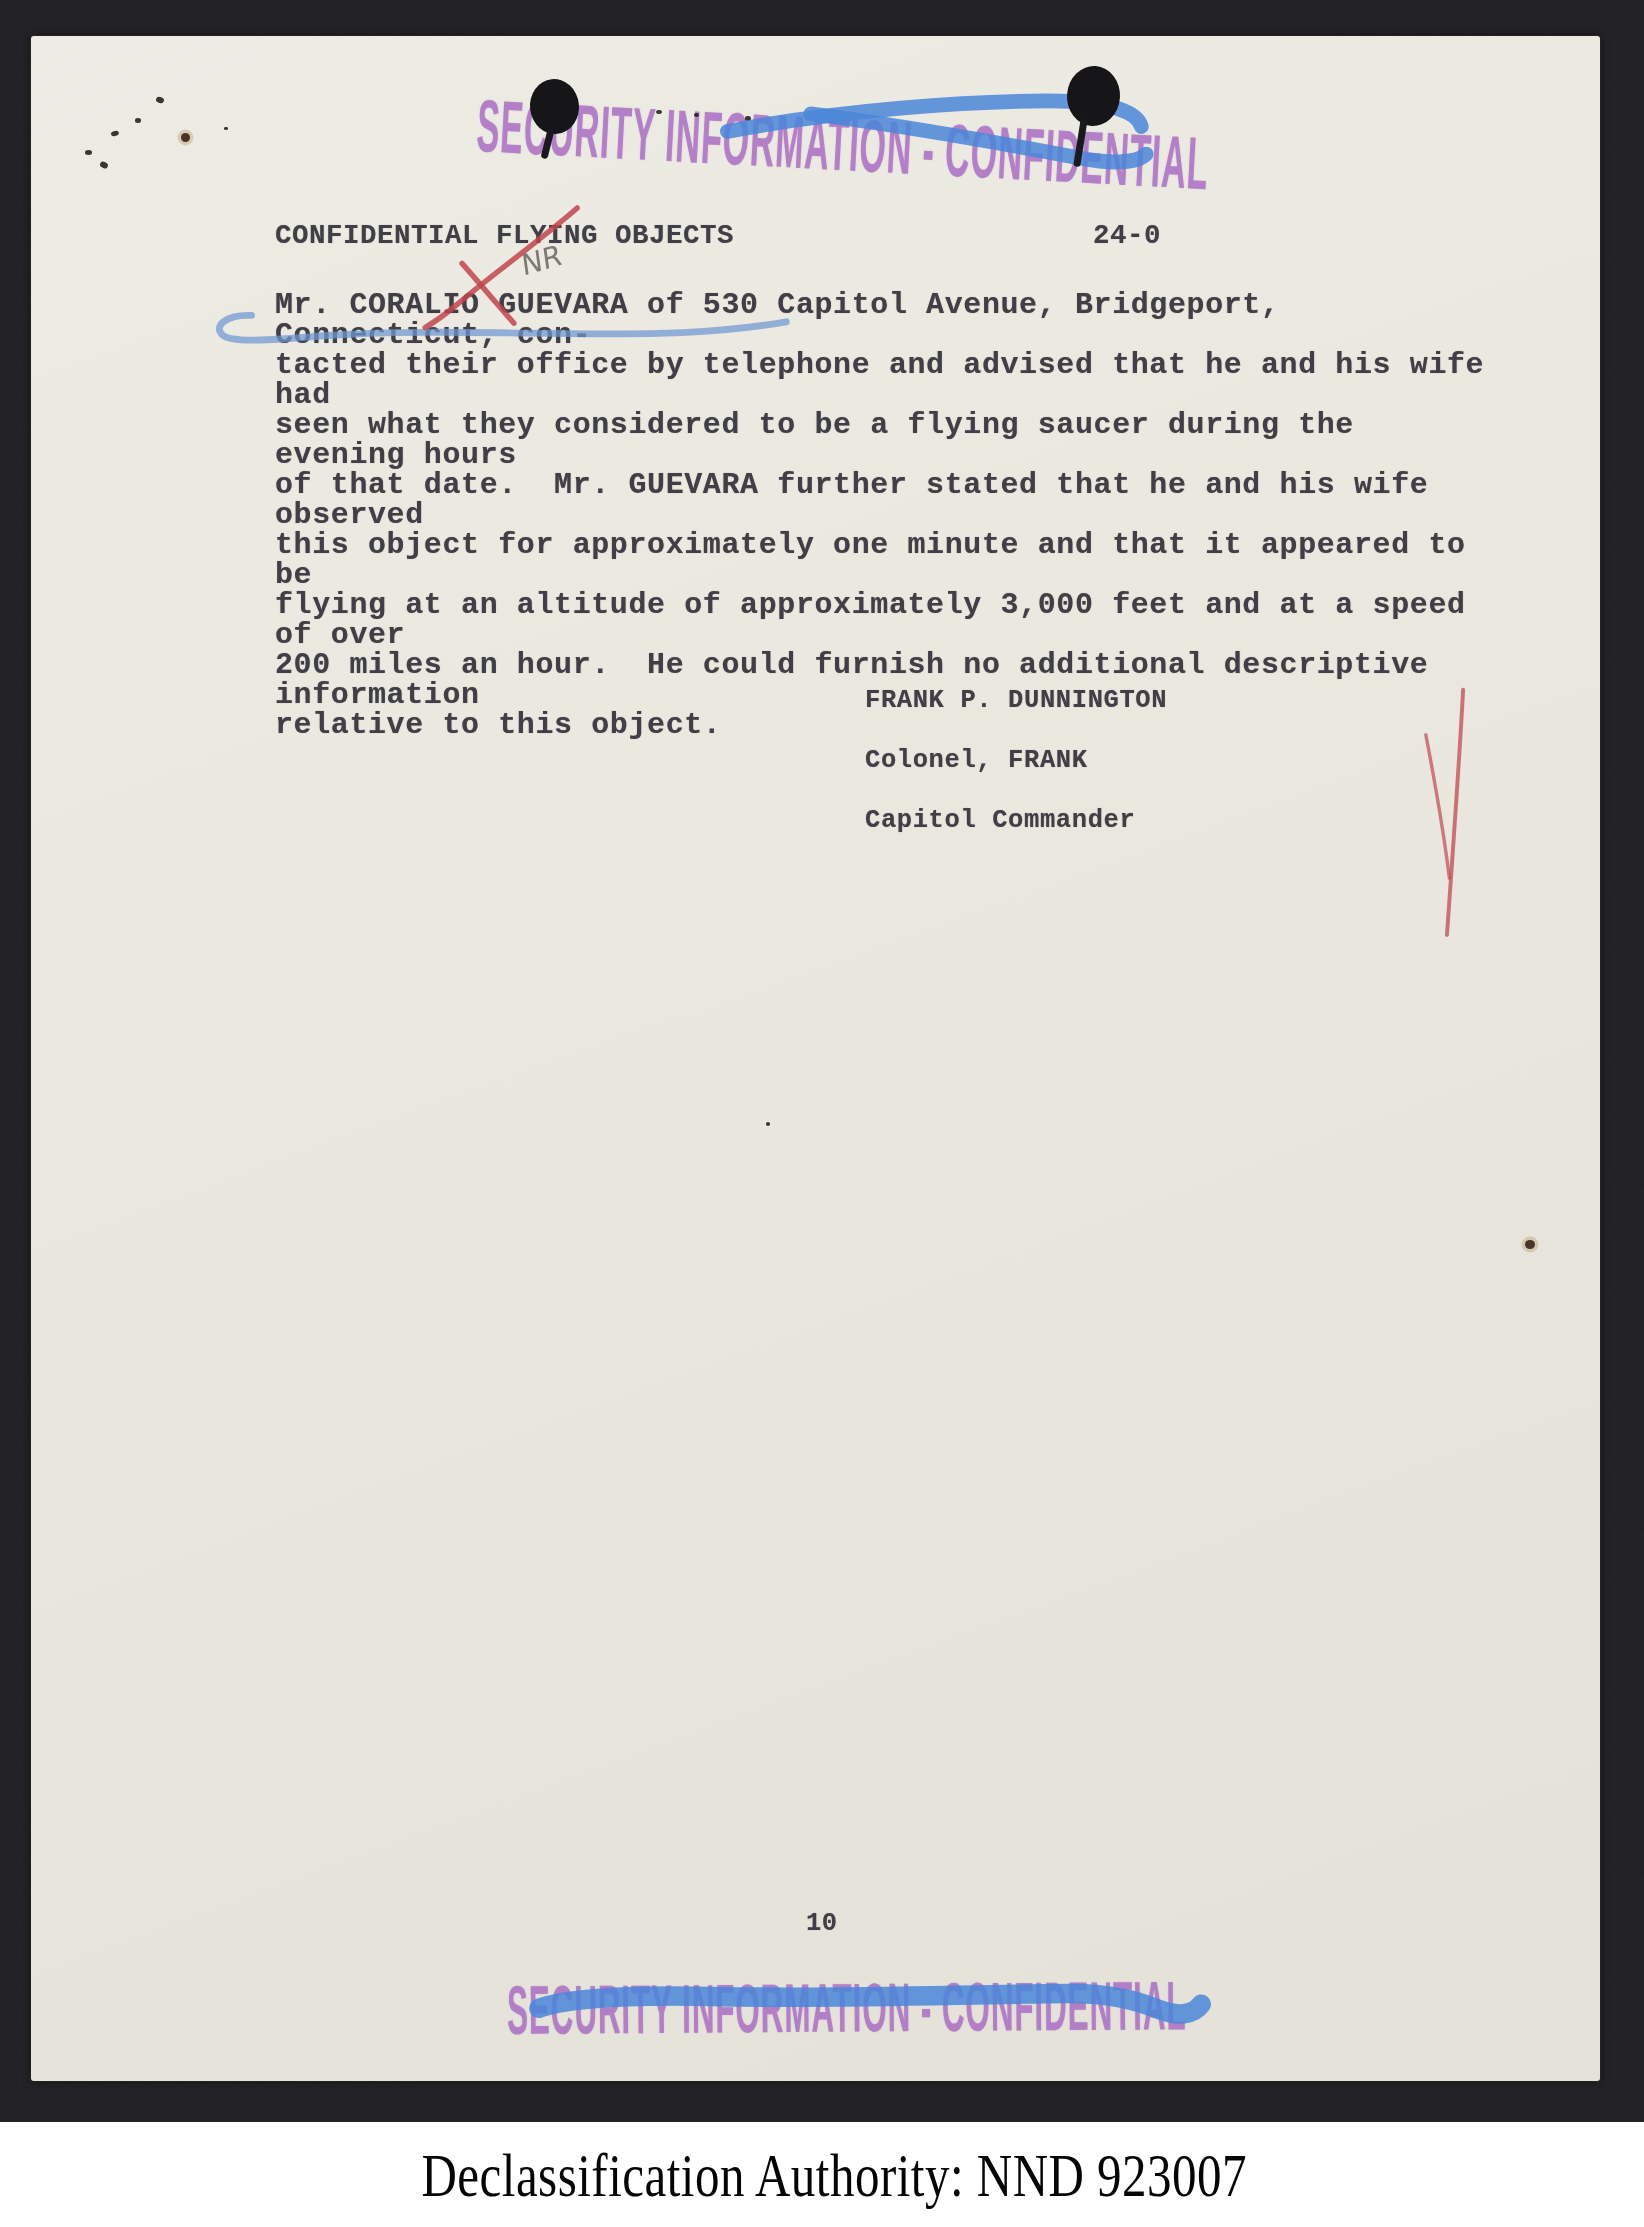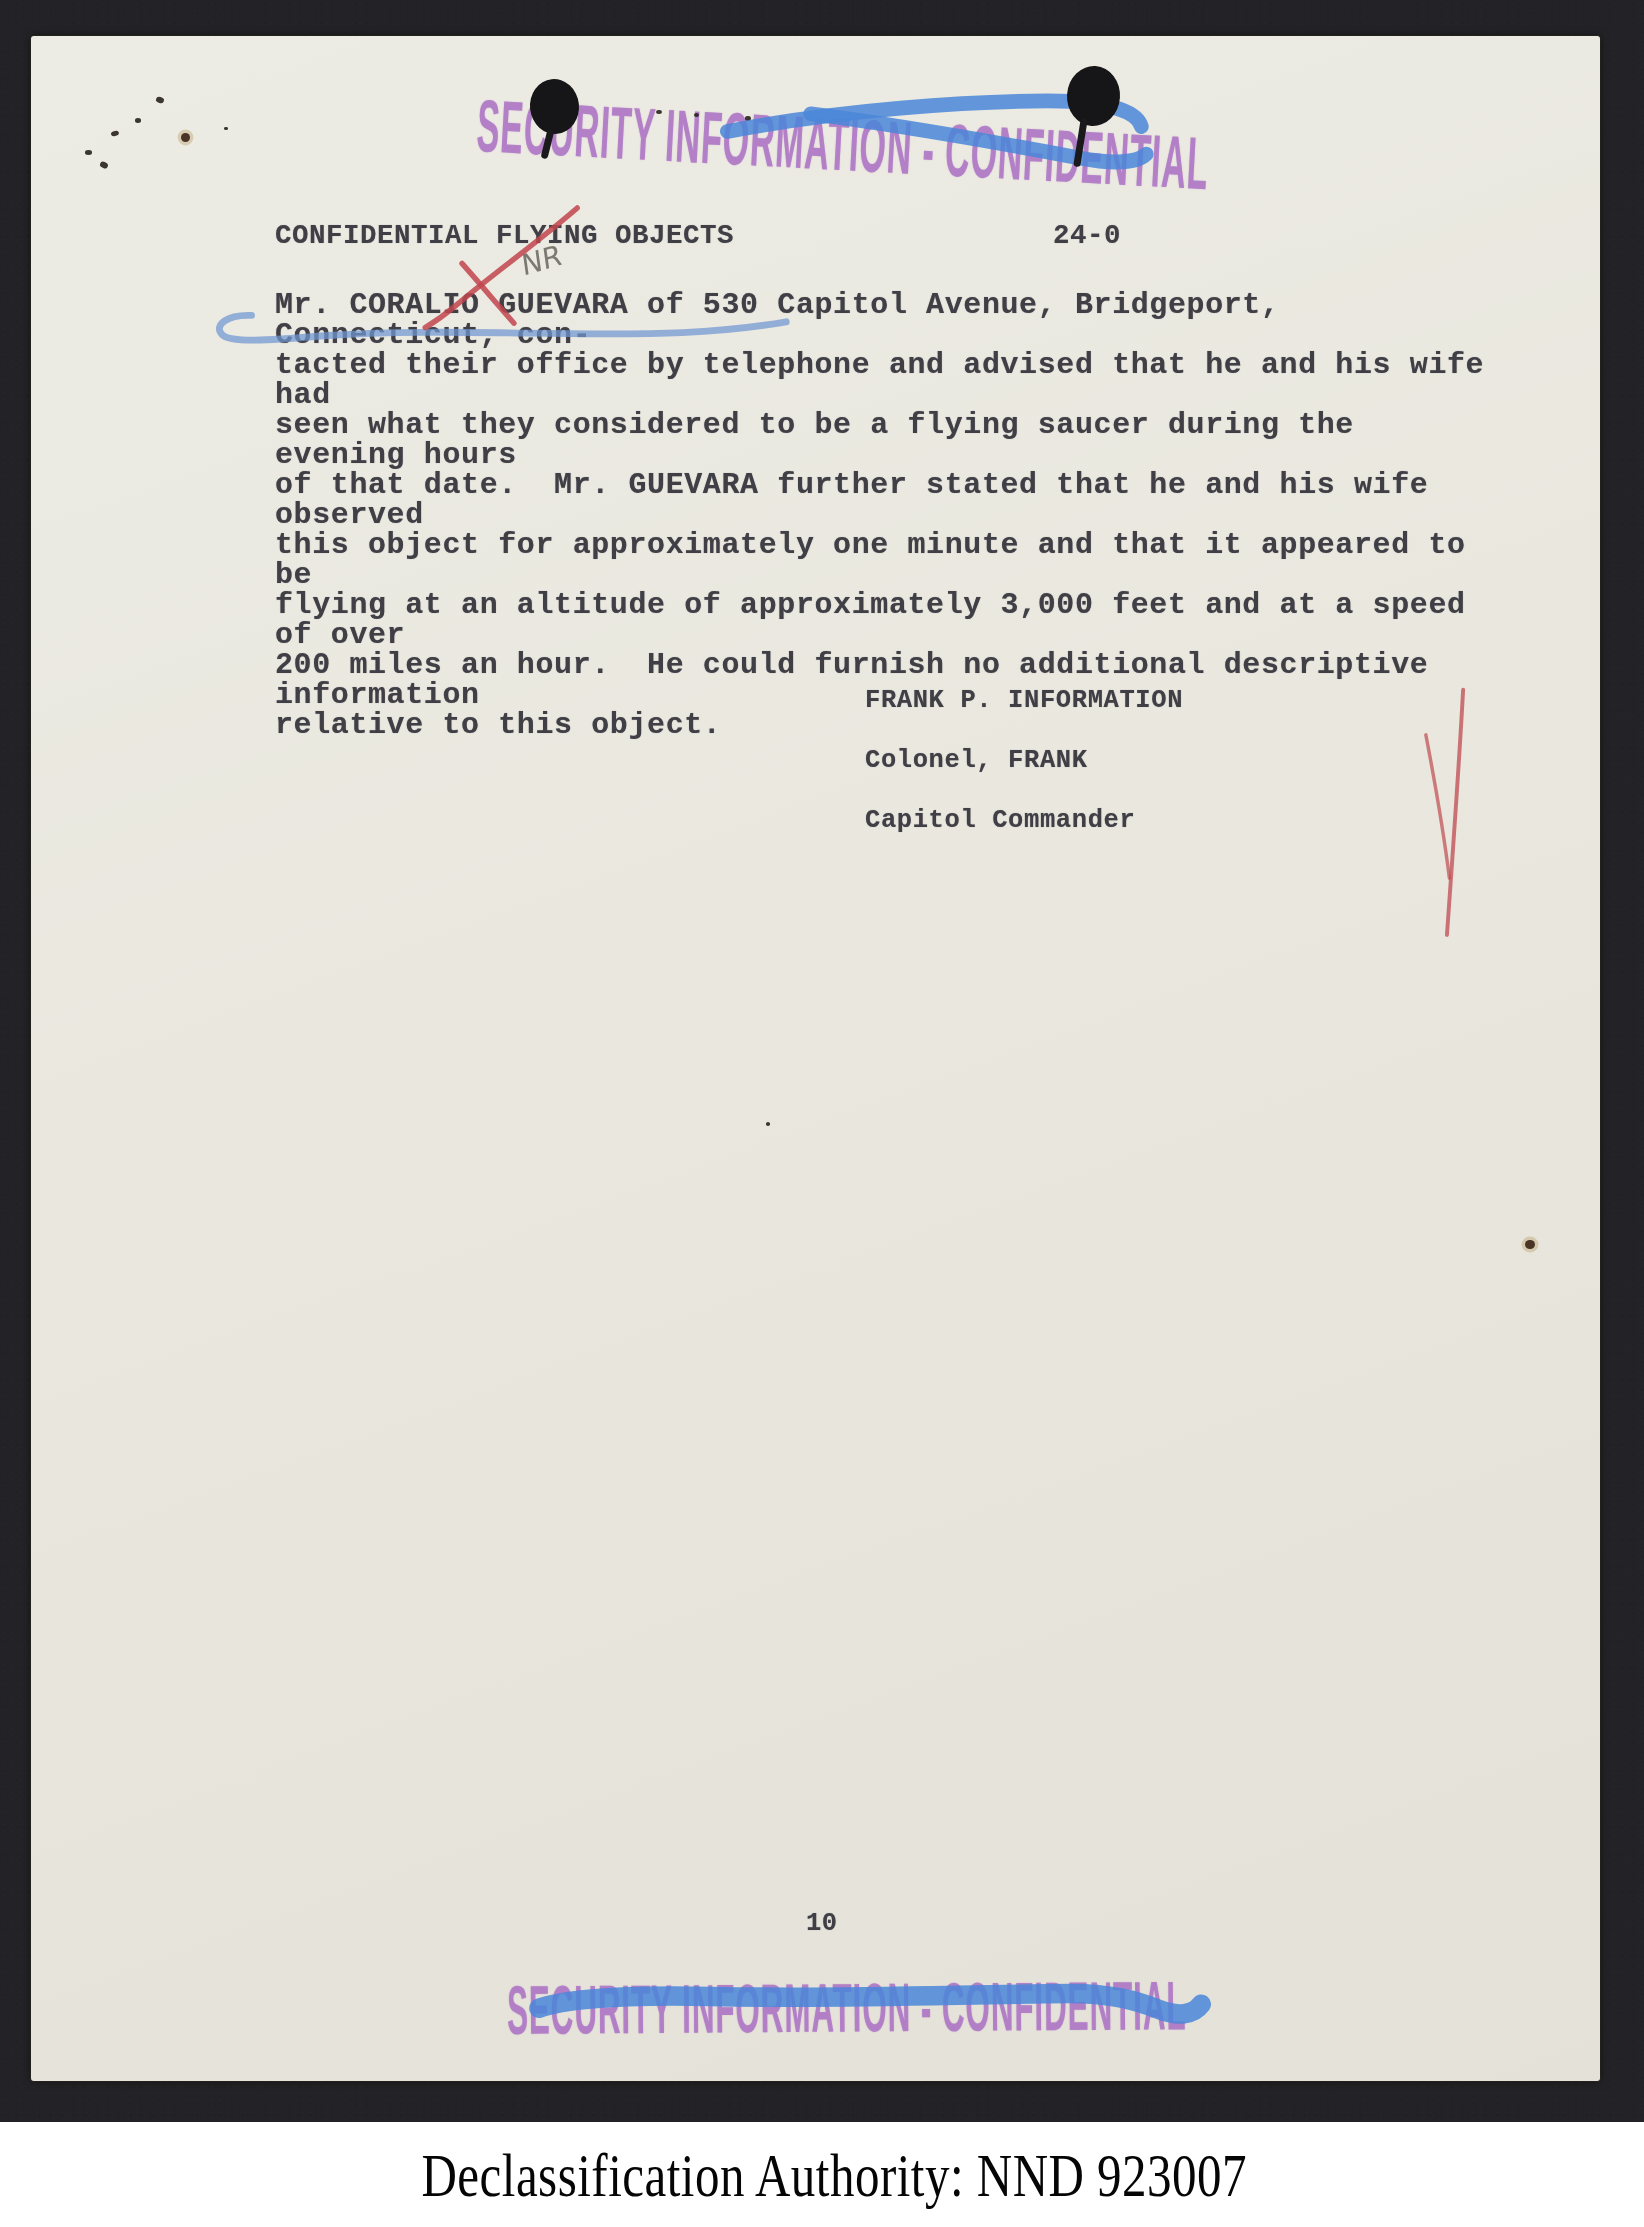--- a/index.html
+++ b/index.html
@@ -27,21 +27,21 @@
   }
   
   .typed{
     position:absolute;
     font-family:"Liberation Mono","DejaVu Sans Mono",monospace;
     font-weight:700;color:#403f46;
     text-shadow:0 0 1px rgba(64,62,72,.45);
     white-space:pre-wrap;
   }
   .memo-title{left:275px;top:220px;font-size:27.5px;letter-spacing:0.5px;}
-  .memo-ref{left:1053px;top:220px;font-size:27.5px;letter-spacing:0.5px;text-align:center;}
+  .memo-ref{left:1093px;top:220px;font-size:27.5px;letter-spacing:0.5px;text-align:center;}
   .memo-body{left:275px;top:290px;font-size:30px;letter-spacing:0.6px;line-height:30px;width:1227px;}
   .sig-block{left:865px;top:686px;font-size:25.5px;letter-spacing:0.6px;line-height:30px;}
   .page-num{left:806px;top:1909px;font-size:25.5px;letter-spacing:0.5px;}
   
   .stamp{
     position:absolute;
     font-family:"Liberation Sans",sans-serif;font-weight:700;
     font-size:74px;letter-spacing:2px;white-space:nowrap;
     color:rgba(172,116,196,0.82);
     text-shadow:0 0 2px rgba(172,116,196,0.45);
@@ -108,21 +108,21 @@
 <div class="typed memo-title layer-typed">CONFIDENTIAL FLYING OBJECTS</div>
 <div class="typed memo-ref layer-typed">24-0</div>
 <div class="typed memo-body layer-typed">Mr. CORALIO GUEVARA of 530 Capitol Avenue, Bridgeport, Connecticut, con-
 tacted their office by telephone and advised that he and his wife had
 seen what they considered to be a flying saucer during the evening hours
 of that date.  Mr. GUEVARA further stated that he and his wife observed
 this object for approximately one minute and that it appeared to be
 flying at an altitude of approximately 3,000 feet and at a speed of over
 200 miles an hour.  He could furnish no additional descriptive information
 relative to this object.</div>
-<div class="typed sig-block layer-typed"><span>FRANK P. INFORMATION</span><br>
+<div class="typed sig-block layer-typed"><span>FRANK P. DUNNINGTON</span><br>
 <span>Colonel, FRANK</span><br>
 <span>Capitol Commander</span></div>
 <div class="typed page-num layer-typed">10</div>
 
 <div class="stamp stamp-top layer-stamp">SECURITY INFORMATION - CONFIDENTIAL</div>
 <div class="stamp stamp-bottom layer-stamp">SECURITY INFORMATION - CONFIDENTIAL</div>
 
 <div class="pencil-note" style="z-index:40;">NR</div>
 
 <svg class="svg-marks" width="1645" height="2227" viewBox="0 0 3352 4540">

